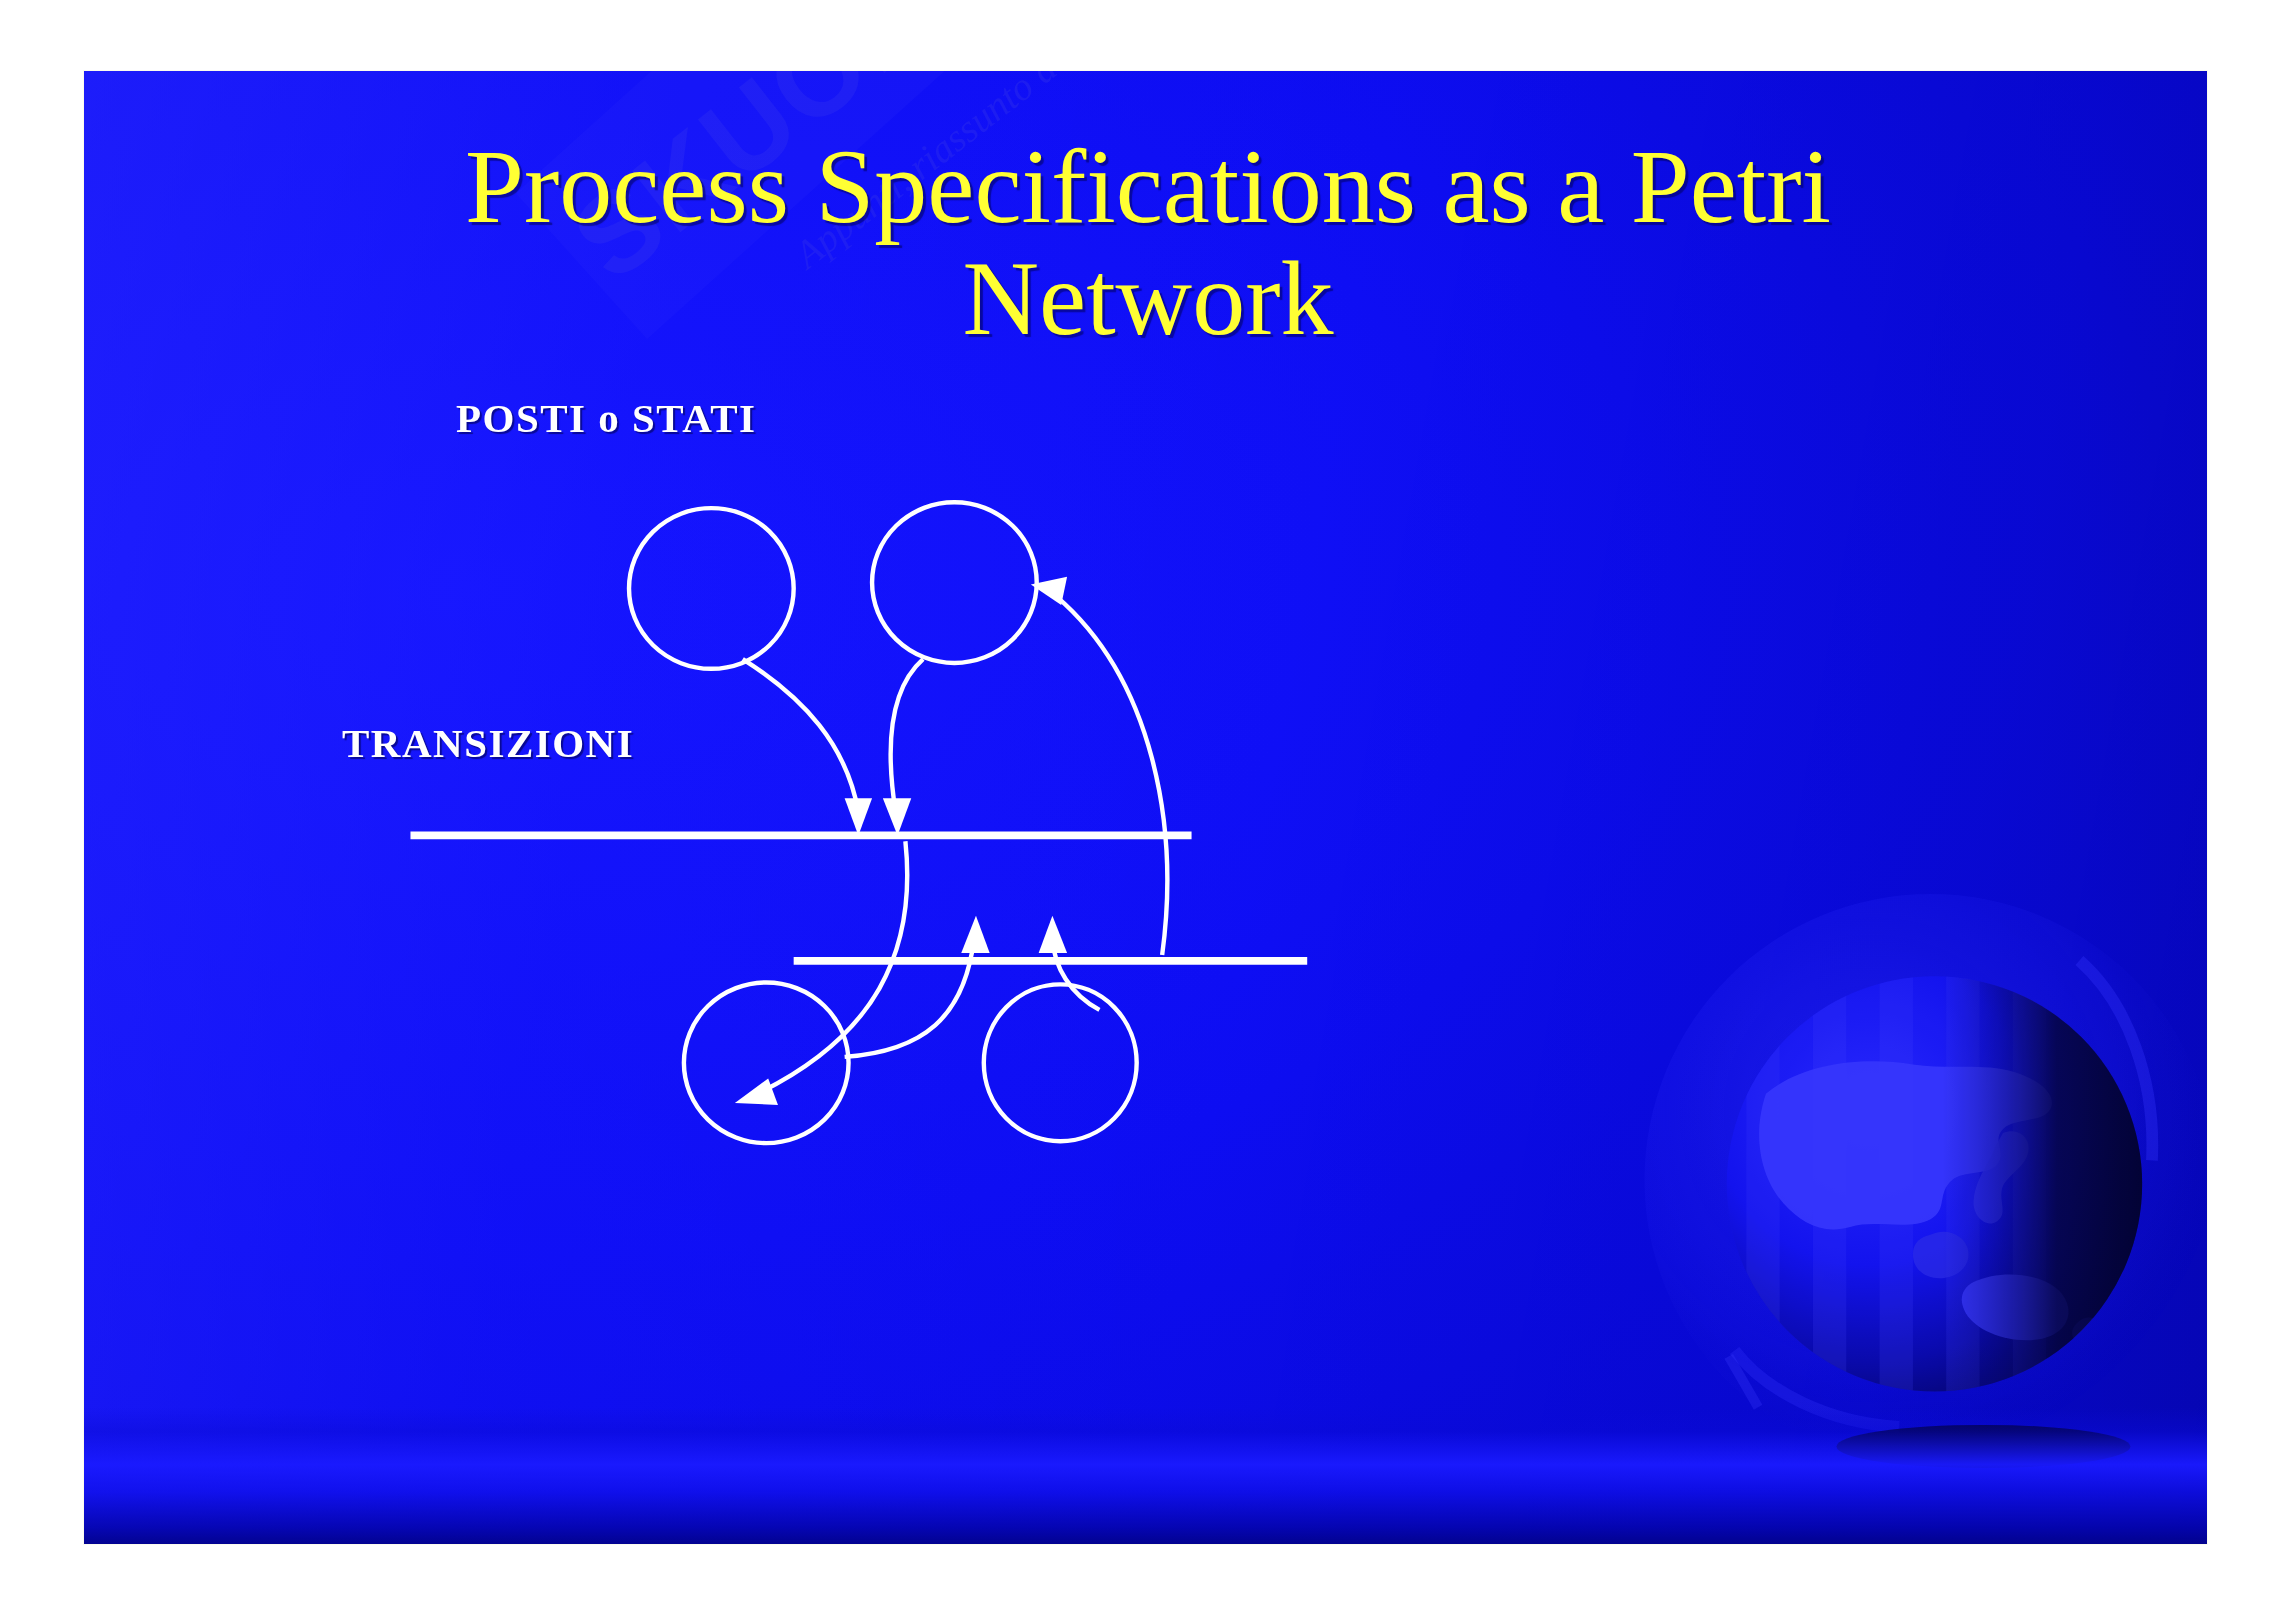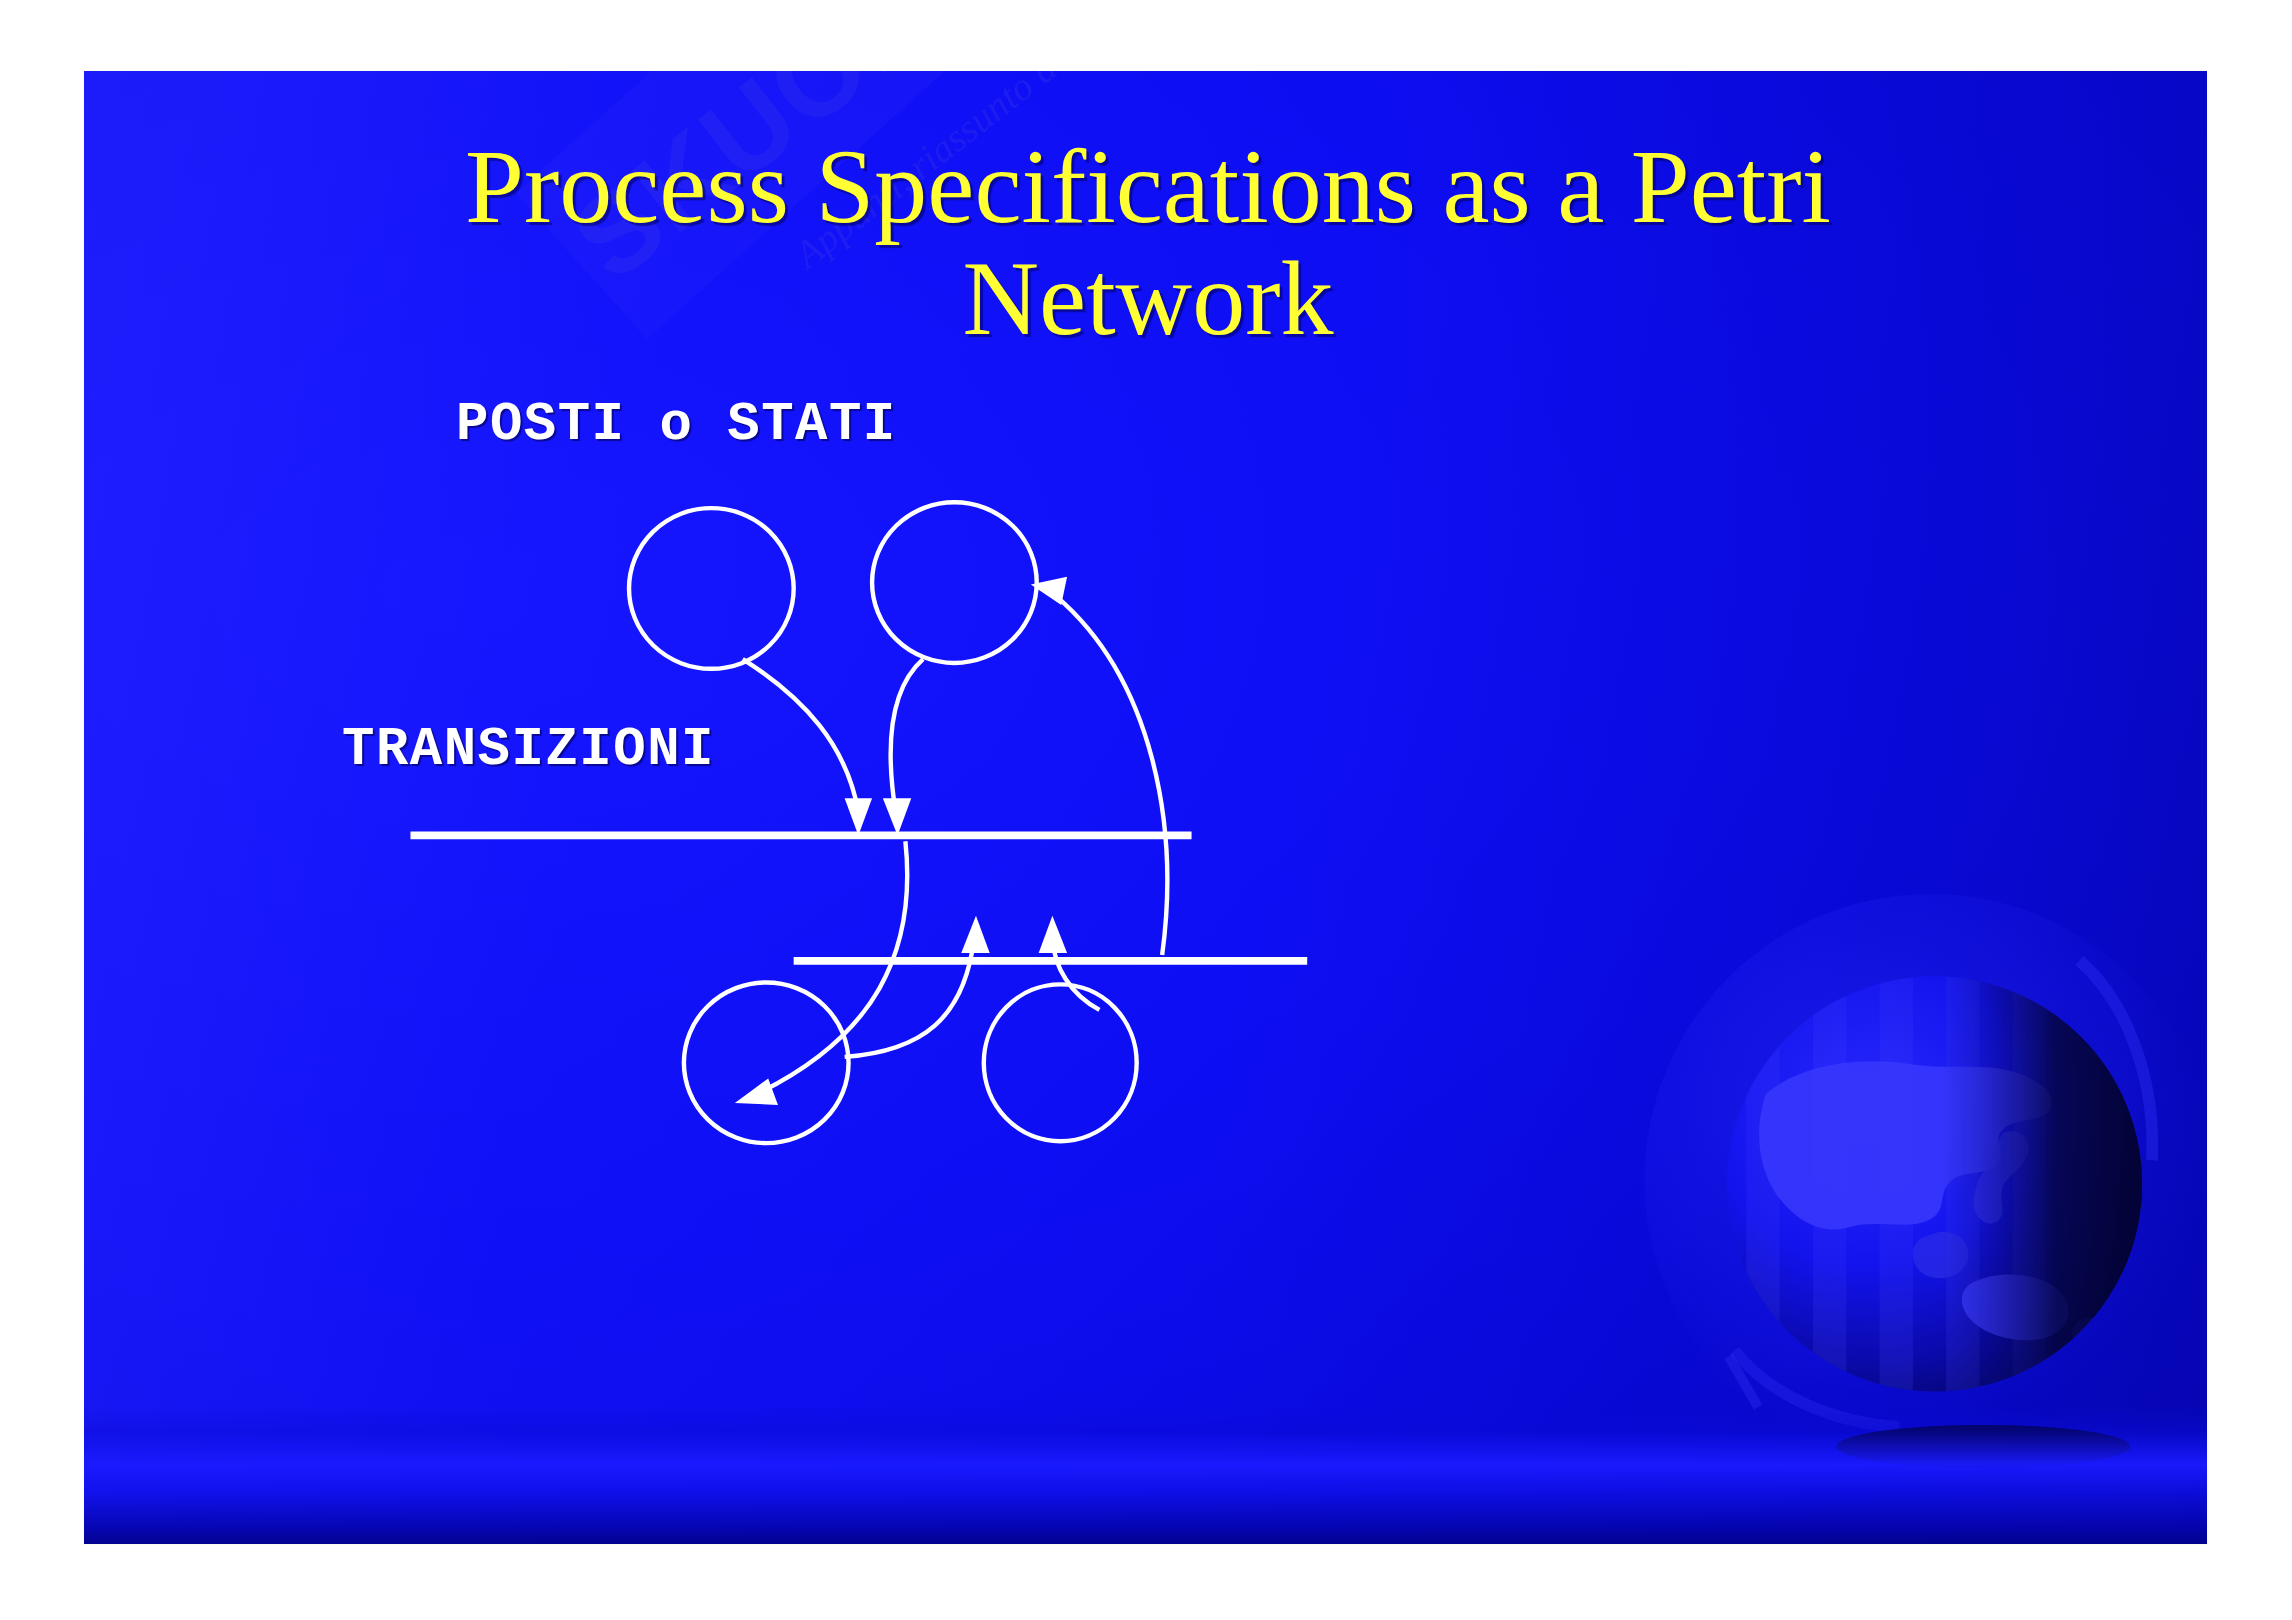--- a/index.html
+++ b/index.html
@@ -113,23 +113,23 @@
     letter-spacing: 0px;
     text-shadow: 2.9px 2.9px 1px rgba(0,0,90,0.55);
     white-space: pre-line;
     margin-top: 13px;
   }
 
   
   .net-label {
     position: absolute;
     color: #ffffff;
-    font-family: Liberation Mono, monospace;
+    font-family: Liberation Serif, serif;
     font-weight: bold;
-    font-size: 54px;
+    font-size: 41px;
     letter-spacing: 1.5px;
     text-shadow: 2px 2px 1px rgba(0,0,80,0.6);
     white-space: nowrap;
   }
   #label-posti     { left: 372px; top: 323px; }
   #label-transizioni { left: 258px; top: 648px; }
 
   
   #petri {
     position: absolute;

